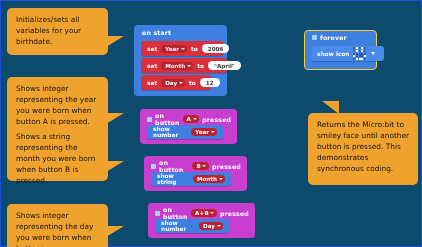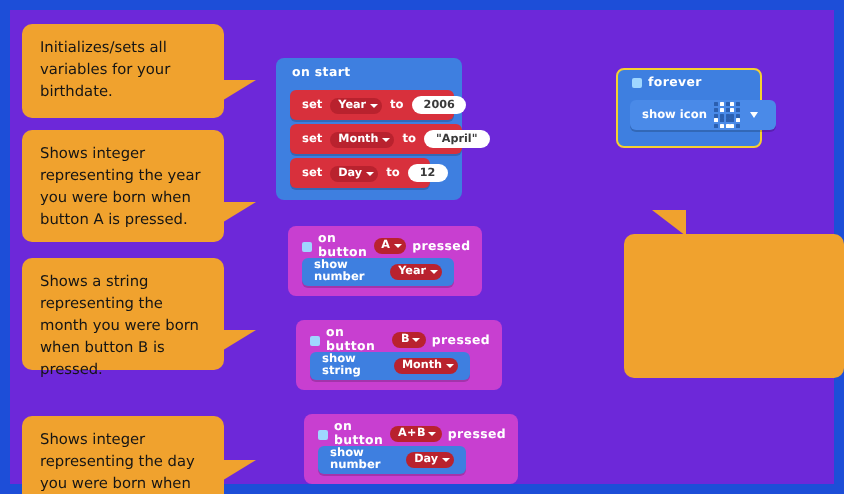--- a/index.html
+++ b/index.html
@@ -2,34 +2,34 @@
 <html><head>
 <meta charset="utf-8">
 <style>
   html,body{margin:0;padding:0;}
   body{
     width:422px;height:247px;overflow:hidden;
     background:#efefef;
     font-family:"DejaVu Sans",sans-serif;
     position:relative;
   }
-  #root{position:absolute;inset:0;border:5px solid #1d4ed8;box-sizing:border-box;background:#6d28d9;}
+  #root{position:absolute;inset:0;border:1px solid #1d4ed8;box-sizing:border-box;background:#0c4a6e;}
 
   
   .callout{position:absolute;background:#f0a22e;border-radius:5px;box-sizing:border-box;
            padding:7px 8px 6px 9px;color:#151515;font-size:7.4px;line-height:1.48;}
   .callout .txt{display:block;white-space:pre-line;}
   .tail-r{position:absolute;width:0;height:0;border-style:solid;
           border-width:0 0 11px 18px;border-color:transparent transparent transparent #f0a22e;}
   .tail-up{position:absolute;width:0;height:0;border-style:solid;
            border-width:0 17px 13px 0;border-color:transparent #f0a22e transparent transparent;}
 
   #c1{left:6px;top:7px;width:101px;height:47px;}
   #c1 .tail-r{left:99px;top:28px;}
-  #c2{left:6px;top:60px;width:101px;height:56px;}
+  #c2{left:6px;top:76px;width:101px;height:56px;}
   #c2 .tail-r{left:99px;top:36px;}
   #c3{left:6px;top:124px;width:101px;height:56px;}
   #c3 .tail-r{left:99px;top:36px;}
   #c4{left:6px;top:203px;width:101px;height:50px;}
   #c4 .tail-r{left:99px;top:22px;}
 
   #c5{left:307px;top:112px;width:110px;height:72px;}
   #c5 .tail-up{left:14px;top:-12px;}
 
   
@@ -208,15 +208,16 @@
           <i class="on"></i>
           <i class="on"></i>
           <i></i>
       </span>
       <span class="caret"></span>
     </div>
   </div>
 
   <div class="callout" id="c5">
     <span class="tail-up"></span>
+    <span class="txt">Returns the Micro:bit to smiley face until another button is pressed. This demonstrates synchronous coding.</span>
   </div>
 
 </div>
 
 </body></html>

